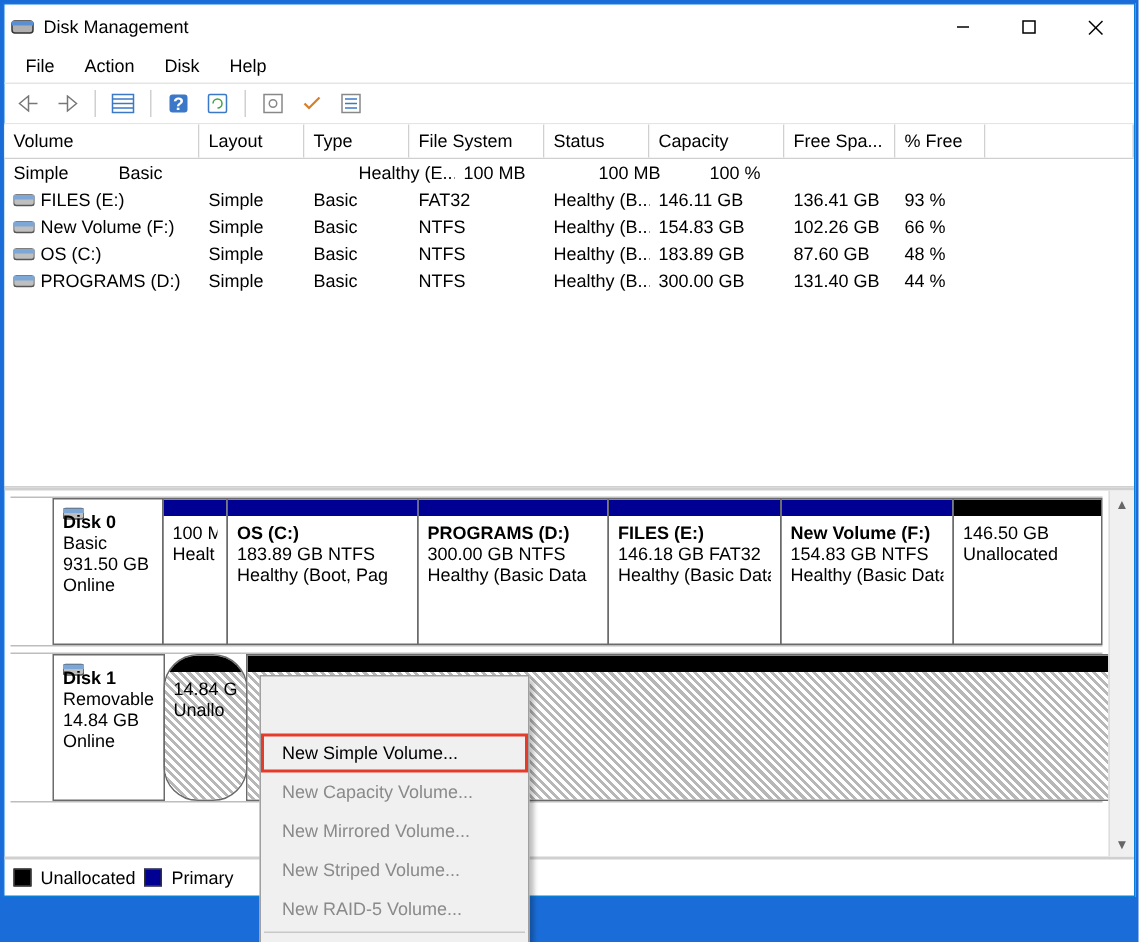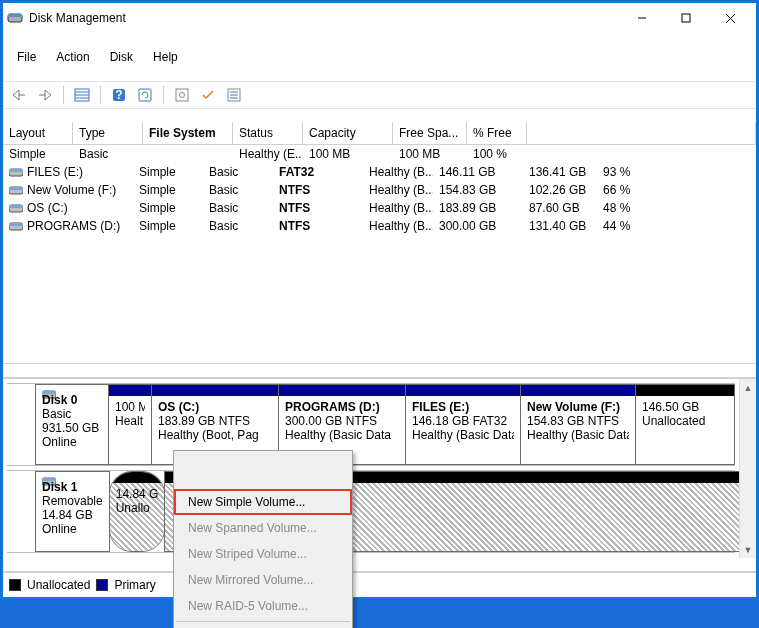--- a/index.html
+++ b/index.html
@@ -1,38 +1,38 @@
 <!DOCTYPE html>
 <html><head>
 <meta charset="utf-8">
 <style>
 * { box-sizing: border-box; margin: 0; padding: 0; font-family: "Segoe UI", Tahoma, sans-serif; font-size: 12px; }
 body { background: #1a6dd8; width: 759px; height: 628px; overflow: hidden; }
-.window { background: #fff; border: 1px solid #0a7dd6; width: 755px; height: 596px; margin: 2px; display: flex; flex-direction: column; gap: 13px; }
+.window { background: #fff; border: 1px solid #0a7dd6; width: 755px; height: 596px; margin: 2px; display: flex; flex-direction: column; }
 .titlebar { display: flex; align-items: center; height: 30px; padding: 0 4px; }
 .titlebar .icon-app { width: 16px; height: 16px; margin-right: 6px; }
 .titlebar .title { flex: 1; }
 .titlebar .ctrl { width: 44px; height: 30px; display: flex; align-items: center; justify-content: center; }
 .menubar { display: flex; gap: 4px; padding: 2px 6px; height: 22px; align-items: center; }
 .menubar span { padding: 2px 8px; }
 .toolbar { display: flex; align-items: center; gap: 2px; padding: 2px 4px; border-top: 1px solid #e5e5e5; border-bottom: 1px solid #e5e5e5; height: 28px; }
 .toolbar .btn { width: 24px; height: 22px; display: flex; align-items: center; justify-content: center; border: 1px solid transparent; }
 .toolbar .sep { width: 1px; height: 18px; background: #d0d0d0; margin: 0 4px; }
 .grid { border-bottom: 1px solid #d0d0d0; }
 .grid-header { display: flex; background: #fff; border-bottom: 1px solid #d0d0d0; }
 .grid-header .hcell { border-right: 1px solid #d0d0d0; padding: 4px 6px; background: #fff; position: relative; overflow: hidden; white-space: nowrap; }
 .grid-body { height: 218px; overflow: hidden; background: #fff; }
 .grid-row { display: flex; padding: 1px 0; }
 .grid-row .cell { padding: 1px 6px; overflow: hidden; white-space: nowrap; }
 .vol-icon-cell { display: flex; align-items: center; gap: 4px; }
-.col-v { width: 130px; } .col-l { width: 70px; } .col-t { width: 70px; } .col-f { width: 90px; font-weight: bold; }
+.col-v { width: 130px; } .col-l { width: 70px; } .col-t { width: 70px; } .col-f { width: 90px; }
 .col-s { width: 70px; } .col-c { width: 90px; } .col-fs { width: 74px; } .col-pf { width: 60px; } .col-x { flex: 1; }
 .diskview { flex: 1; border-top: 2px solid #d0d0d0; position: relative; display: flex; }
 .disk-scroll { flex: 1; overflow: hidden; }
-.disk-row { display: flex; align-items: stretch; border-top: 1px solid #bdbdbd; border-bottom: 1px solid #bdbdbd; margin: 4px 4px 0 4px; height: 83px; padding-left: 28px; }
+.disk-row { display: flex; align-items: stretch; border-top: 1px solid #bdbdbd; border-bottom: 1px solid #bdbdbd; margin: 4px 4px 0 4px; height: 100px; padding-left: 28px; }
 .disk-left { width: 100px; border: 1px solid #6b6b6b; padding: 4px 6px; display: flex; flex-direction: column; }
 .disk-left .dtitle { font-weight: 700; }
 .disk-parts { flex: 1; display: flex; }
 .part { border: 1px solid #6b6b6b; margin-left: -1px; display: flex; flex-direction: column; overflow: hidden; }
 .part .top { height: 11px; background: #000093; }
 .part.unalloc .top { background: #000; }
 .part .body { padding: 4px 6px; font-size: 12px; overflow: hidden; }
 .part .body div { overflow: hidden; white-space: nowrap; }
 .part .ptitle { font-weight: 700; }
 .hatch { background: repeating-linear-gradient(45deg, #fff, #fff 2px, #b7b7b7 2px, #b7b7b7 4px); }
@@ -137,20 +137,21 @@
           <rect x="1" y="1" width="12" height="12" fill="none" stroke="#888"></rect>
           <line x1="3" y1="4" x2="11" y2="4" stroke="#3b78c7"></line>
           <line x1="3" y1="7" x2="11" y2="7" stroke="#3b78c7"></line>
           <line x1="3" y1="10" x2="11" y2="10" stroke="#3b78c7"></line>
         </svg>
       </div>
   </div>
 
   <div class="grid">
     <div class="grid-header">
+      <div class="hcell col-v">Volume</div>
       <div class="hcell col-l">Layout</div>
       <div class="hcell col-t">Type</div>
       <div class="hcell col-f">File System</div>
       <div class="hcell col-s">Status</div>
       <div class="hcell col-c">Capacity</div>
       <div class="hcell col-fs">Free Spa...</div>
       <div class="hcell col-pf">% Free</div>
       <div class="hcell col-x"></div>
     </div>
     <div class="grid-body" id="grid-body">
@@ -340,21 +341,21 @@
   <div class="legend">
     <span class="sw" style="background:#000"></span>
     <span>Unallocated</span>
     <span class="sw" style="background:#000093"></span>
     <span>Primary</span>
   </div>
 </div>
 
 <div class="context-menu" id="context-menu">
     <div class="mi hl">New Simple Volume...</div>
-    <div class="mi disabled">New Spanned Volume...</div>
+    <div class="mi disabled">New Capacity Volume...</div>
+    <div class="mi disabled">New Mirrored Volume...</div>
     <div class="mi disabled">New Striped Volume...</div>
-    <div class="mi disabled">New Mirrored Volume...</div>
     <div class="mi disabled">New RAID-5 Volume...</div>
     <hr>
     <div class="mi">Properties</div>
     <hr>
     <div class="mi">Help</div>
   </div>
 
 </body></html>

